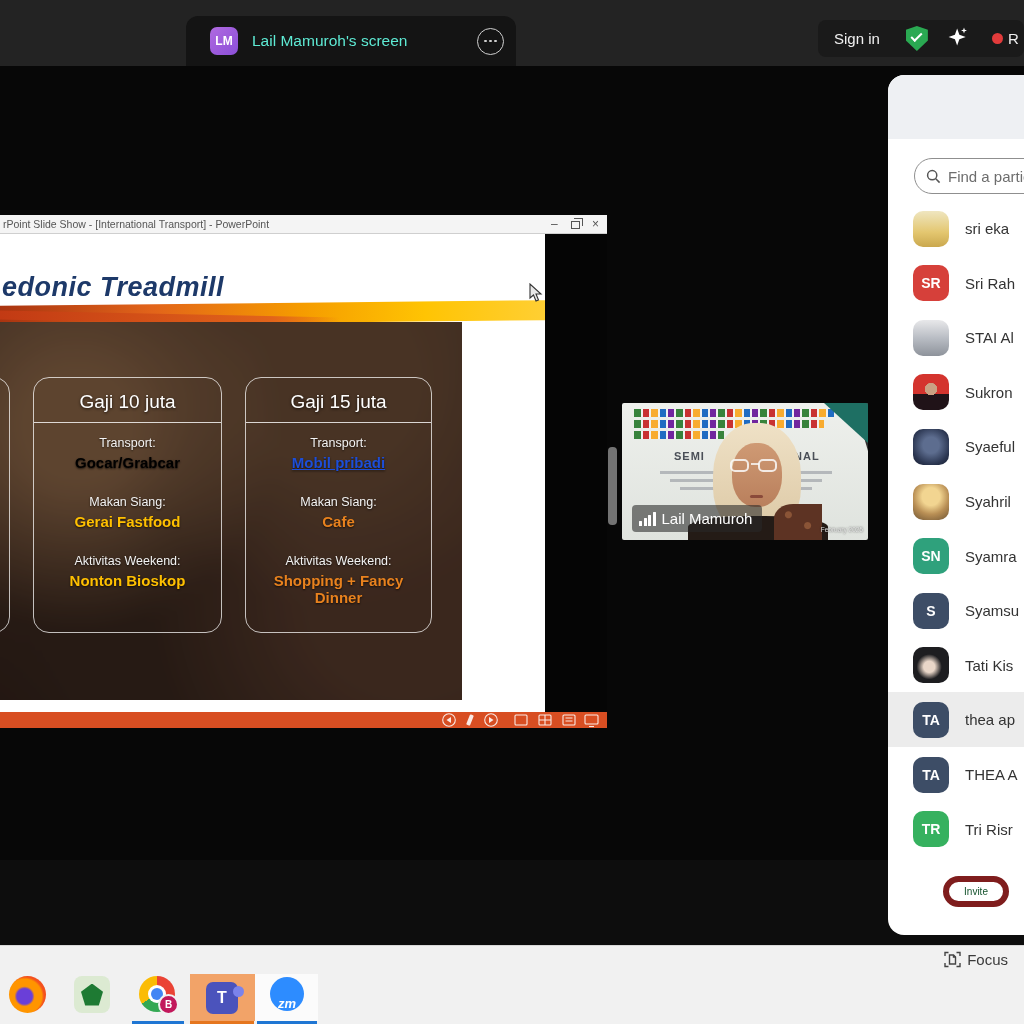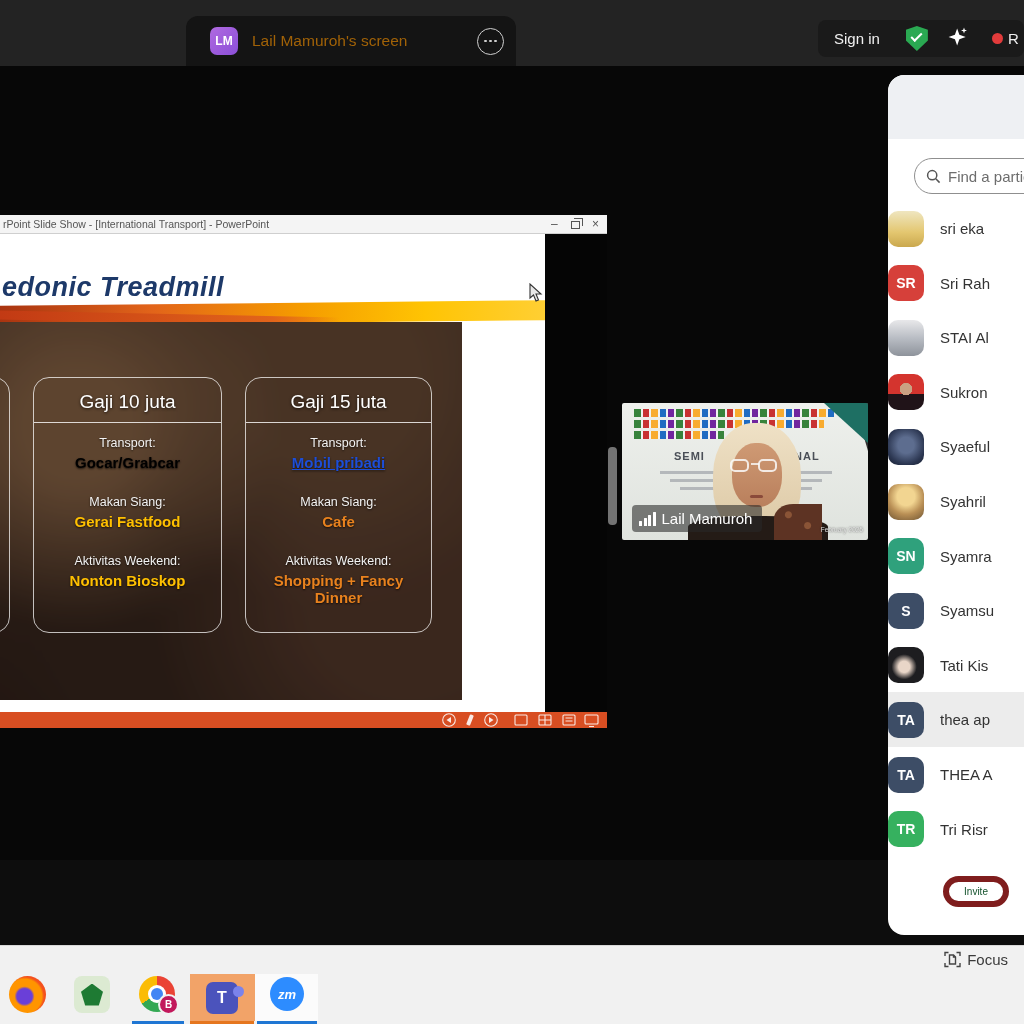--- a/index.html
+++ b/index.html
@@ -3,21 +3,21 @@
 <meta charset="utf-8">
 <style>
   *{margin:0;padding:0;box-sizing:border-box;font-family:"Liberation Sans",sans-serif}
   html,body{background:#000}
   #page{position:relative;width:1024px;height:1024px;overflow:hidden;background:#070707}
 
   
   .topbar{position:absolute;left:0;top:0;width:1024px;height:66px;background:#232323}
   .screen-tab{position:absolute;left:186px;top:16px;width:330px;height:50px;background:#141414;border-radius:12px 12px 0 0;display:flex;align-items:center}
   .tab-avatar{width:28px;height:28px;margin-left:24px;border-radius:7px;background:linear-gradient(135deg,#b06ae0,#8b4fd8);color:#fff;font-size:12px;font-weight:bold;display:flex;align-items:center;justify-content:center}
-  .tab-title{margin-left:14px;color:#a16207;font-size:15.5px}
+  .tab-title{margin-left:14px;color:#5eead4;font-size:15.5px}
   .tab-more{position:absolute;right:12px;width:27px;height:27px;border:1.6px solid #cfcfcf;border-radius:50%;display:flex;align-items:center;justify-content:center;gap:2.5px}
   .tab-more i{width:2.6px;height:2.6px;border-radius:50%;background:#cfcfcf}
   .top-right{position:absolute;left:818px;top:20px;width:206px;height:37px;background:#1a1a1a;border-radius:8px;display:flex;align-items:center}
   .signin{margin-left:16px;color:#f0f0f0;font-size:15px}
   .shield{position:relative;margin-left:26px;width:22px;height:25px;background:#2aa952;clip-path:polygon(50% 0,100% 15%,100% 58%,50% 100%,0 58%,0 15%)}
   .shield i{position:absolute;left:5px;top:7px;width:11px;height:6px;border-left:2.6px solid #fff;border-bottom:2.6px solid #fff;transform:rotate(-45deg)}
   .sparkle{margin-left:18px}
   .rec-dot{margin-left:22px;width:11px;height:11px;border-radius:50%;background:#e23b3b}
   .rec-label{margin-left:5px;color:#f0f0f0;font-size:15px}
 
@@ -72,21 +72,21 @@
 
   
   .panel{position:absolute;left:888px;top:75px;width:200px;height:860px;background:#fff;border-radius:16px 0 0 16px;overflow:hidden}
   .panel-head{position:absolute;left:0;top:0;width:100%;height:64px;background:#eef0f3;border-radius:16px 0 0 0}
   .search{position:absolute;left:26px;top:83px;width:170px;height:36px;border:1.3px solid #8f8f8f;border-radius:18px;display:flex;align-items:center;background:#fff}
   .search svg{margin:0 7px 0 11px}
   .search input{border:none;outline:none;font-size:15px;color:#444;width:110px;background:transparent}
   .search input::placeholder{color:#6d6d6d}
   .prow{position:absolute;left:0;width:100%;height:55px;display:flex;align-items:center}
   .prow.hl{background:#ececec}
-  .pavatar{width:36px;height:36px;border-radius:10px;color:#fff;font-size:14px;font-weight:bold;display:flex;align-items:center;justify-content:center;flex-shrink:0}
+  .pavatar{width:36px;height:36px;margin-left:25px;border-radius:10px;color:#fff;font-size:14px;font-weight:bold;display:flex;align-items:center;justify-content:center;flex-shrink:0}
   .pname{margin-left:16px;font-size:15px;color:#333;white-space:nowrap}
   .invite{position:absolute;left:55px;top:801px;width:66px;height:31px;background:#fff;border:6px solid #7f1d1d;border-radius:16px;font-size:10px;color:#14532d}
 
   
   .ztoolbar{position:absolute;left:0;top:860px;width:1024px;height:85px;background:#0d0d0d}
 
   
   .taskbar{position:absolute;left:0;top:945px;width:1024px;height:79px;background:#f1f1f1;border-top:1px solid #d8d8d8}
   .focus{position:absolute;right:16px;top:5px;display:flex;align-items:center;gap:6px;color:#3a3a3a;font-size:15px}
   .app{position:absolute;top:30px}
@@ -94,21 +94,21 @@
   .zoom-block{position:absolute;left:255px;top:28px;width:63px;height:47px;background:#fbfbfb}
   .ff{left:9px;width:37px;height:37px;border-radius:50%;background:radial-gradient(circle at 42% 55%,#6a3fd8 0 26%,#ff9500 34% 58%,#f4511e 66% 88%,#c2185b 100%)}
   .kmg{left:74px;width:36px;height:37px;border-radius:8px;background:#dcead2;display:flex;align-items:center;justify-content:center}
   .kmg i{width:22px;height:22px;background:#1e7a33;clip-path:polygon(50% 0,100% 38%,81% 100%,19% 100%,0 38%)}
   .chrome{left:139px;width:36px;height:36px;border-radius:50%;background:conic-gradient(#ea4335 0 33%,#34a853 33% 66%,#fbbc05 66% 100%);position:absolute}
   .chrome::before{content:"";position:absolute;left:9px;top:9px;width:18px;height:18px;border-radius:50%;background:#fff}
   .chrome::after{content:"";position:absolute;left:12px;top:12px;width:12px;height:12px;border-radius:50%;background:#4285f4}
   .cbadge{position:absolute;left:158px;top:48px;width:21px;height:21px;border-radius:50%;background:#c2185b;border:2px solid #f1f1f1;color:#fff;font-size:10px;font-weight:bold;display:flex;align-items:center;justify-content:center;z-index:3}
   .teams{left:206px;width:32px;height:32px;top:36px;border-radius:7px;background:#4b53bc;color:#fff;font-size:16px;font-weight:bold;display:flex;align-items:center;justify-content:center;position:absolute}
   .teams::after{content:"";position:absolute;right:-6px;top:4px;width:11px;height:11px;border-radius:50%;background:#7b83eb}
-  .zoomapp{left:270px;top:31px;width:34px;height:34px;border-radius:50%;background:#2d8cff;color:#fff;font-size:13px;font-weight:bold;font-style:italic;display:flex;align-items:center;justify-content:center;position:absolute}
+  .zoomapp{left:270px;top:31px;width:34px;height:34px;border-radius:50%;background:#2d8cff;color:#fff;font-size:13px;font-weight:bold;font-style:italic;display:flex;align-items:flex-end;justify-content:center;position:absolute}
   .uline{position:absolute;top:75px;height:4px}
 </style>
 </head>
 <body>
 
 <div id="page">
 
   <div class="topbar">
     <div class="screen-tab">
       <span class="tab-avatar">LM</span>

